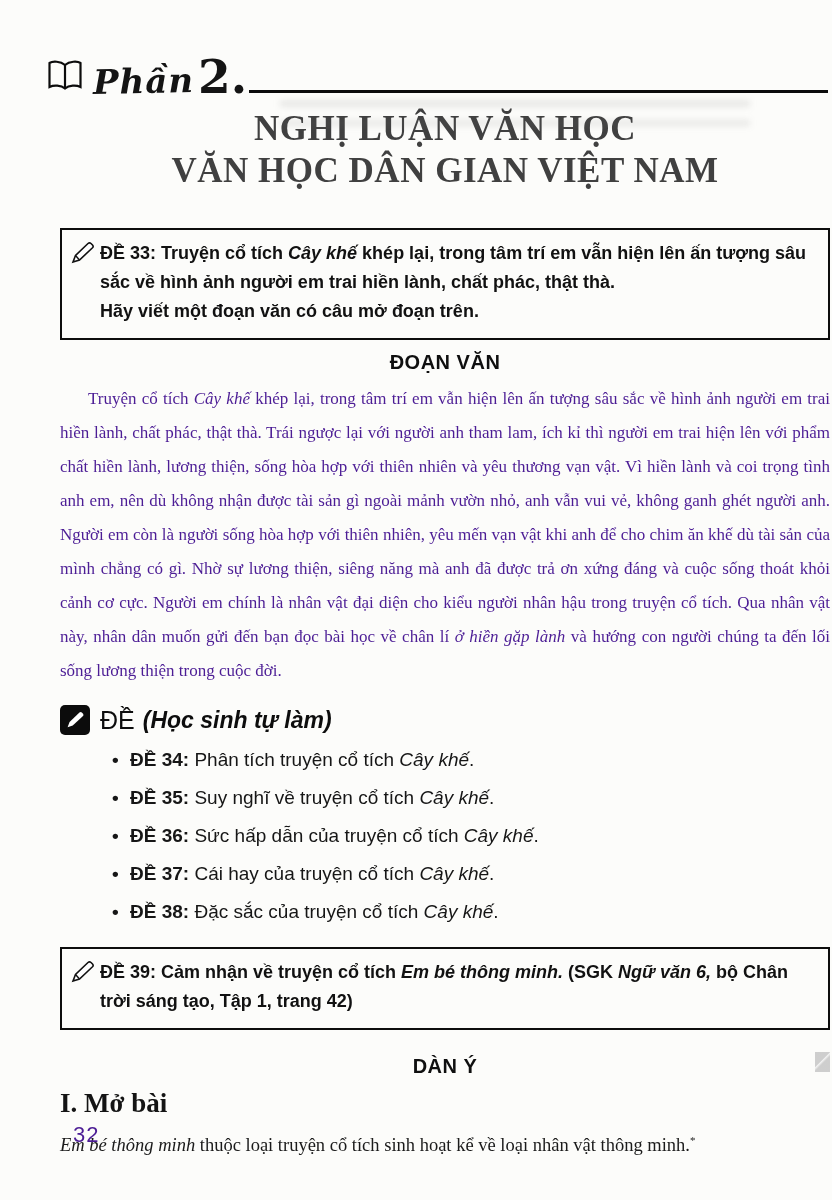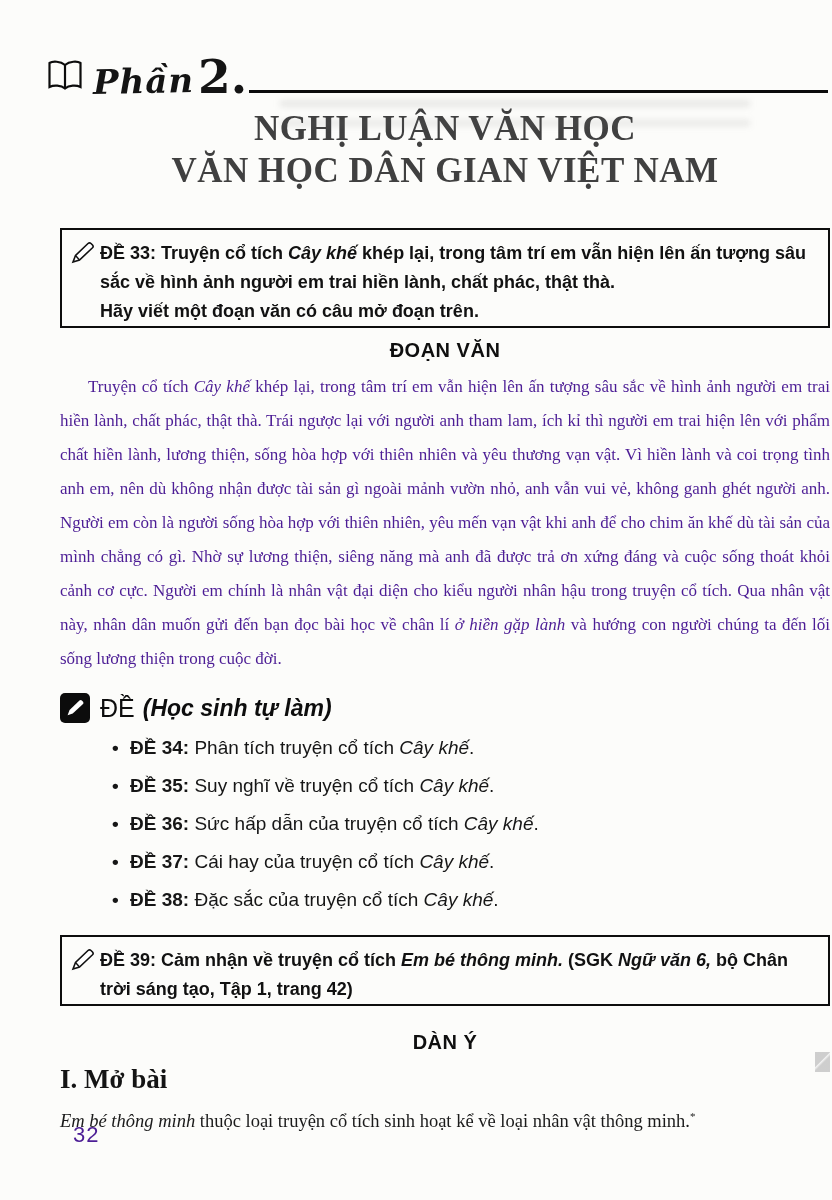--- a/index.html
+++ b/index.html
@@ -29,21 +29,21 @@
 
   .title-block{ text-align:center; margin-top:10px; }
   .title-line{
     font-family:"Liberation Serif", serif; font-weight:700;
     font-size:35px; line-height:42px; color:#404040; letter-spacing:0.5px;
   }
 
   
   .prompt-box{
     position:relative; border:2px solid #0d0d0d; margin-top:36px;
-    padding:9px 10px 0 38px;
+    padding:9px 10px 12px 38px;
     font-weight:700; font-size:18px; line-height:29px; color:#111;
     box-sizing:border-box;
   }
   .prompt-box p{ margin:0; }
   .box-pencil{ position:absolute; left:9px; top:12px; }
   .prompt-box i{ font-style:italic; }
 
   
   .center-heading{
     text-align:center; font-weight:700; font-size:20px; line-height:24px;

